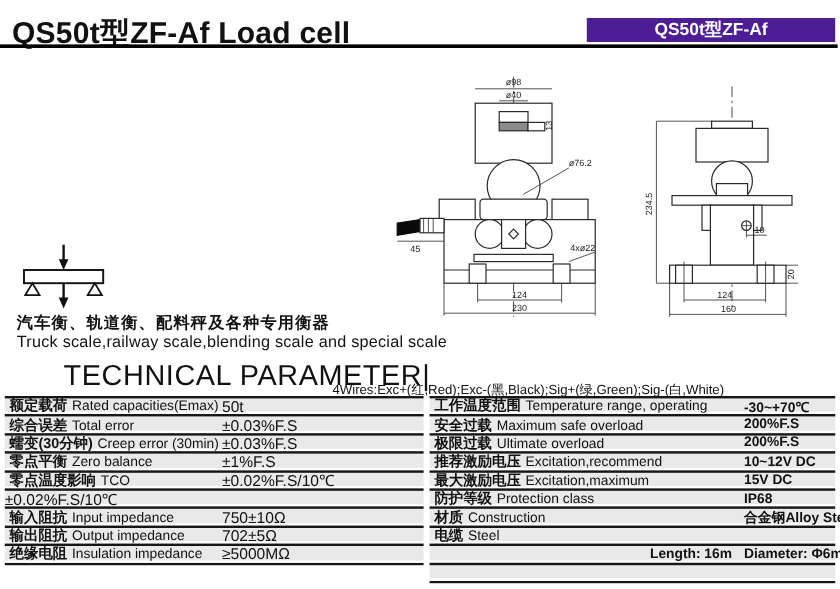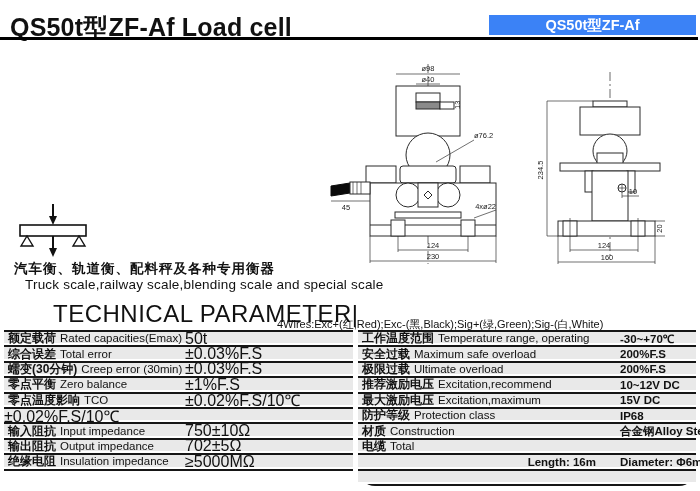--- a/index.html
+++ b/index.html
@@ -2,56 +2,56 @@
 <html><head>
 <meta charset="utf-8">
 <style>
   html,body{margin:0;padding:0;}
   body{
     width:700px;height:491px;background:#ffffff;position:relative;overflow:hidden;
     font-family:"Liberation Sans", sans-serif;color:#111;
   }
   
   .header-title{position:absolute;left:10px;top:11px;font-size:25px;font-weight:bold;letter-spacing:0.2px;}
-  .model-badge{position:absolute;left:489px;top:15px;width:207px;height:20px;background:#3b82f6;
+  .model-badge{position:absolute;left:489px;top:15px;width:207px;height:20px;background:#4c1d95;
     color:#fff;font-weight:bold;font-size:14.5px;text-align:center;line-height:20px;}
   .header-rule{position:absolute;left:0;top:37px;width:698px;height:2.5px;background:#000;}
 
   
   .drawing{position:absolute;}
   .drawing svg{display:block;}
   .dim{font-size:7.5px;fill:#1c1c1c;font-family:"Liberation Sans",sans-serif;}
   .ln{stroke:#2a2a2a;stroke-width:1;fill:none;}
   .lnf{stroke:#2a2a2a;stroke-width:1;fill:#ffffff;}
   .cl{stroke:#444;stroke-width:0.8;fill:none;stroke-dasharray:9 3 2 3;}
   .thin{stroke:#333;stroke-width:0.7;fill:none;}
 
   
   .app-icon{position:absolute;left:14px;top:202px;}
   .app-zh{position:absolute;left:14px;top:260px;font-size:13.5px;font-weight:600;letter-spacing:1px;}
-  .app-en{position:absolute;left:14px;top:277px;font-size:13.5px;letter-spacing:0.2px;margin-left:11px;}
+  .app-en{position:absolute;left:14px;top:277px;font-size:13.5px;letter-spacing:0.2px;}
 
   
   .tp-heading{position:absolute;left:5px;top:300px;font-size:24px;font-weight:400;letter-spacing:0.5px;margin-left:48px;}
   .tp-note{position:absolute;left:277px;top:317px;font-size:11px;letter-spacing:0;}
 
   
   .param-table{position:absolute;left:4px;top:330px;width:692px;height:156px;}
   .half{position:absolute;top:0;border-bottom:2px solid #161616;}
   .half-left{left:0;width:349px;}
-  .half-right{left:354px;width:338px;border-radius:17px;}
+  .half-right{left:354px;width:338px;}
   .p-row{height:15.4px;border-top:2px solid #161616;background:#e9e9e9;
     box-shadow:inset 0 -2px 0 #ffffff;display:flex;align-items:center;box-sizing:border-box;}
   .p-label{display:flex;align-items:baseline;gap:4px;padding-left:4px;box-sizing:border-box;flex:none;overflow:hidden;white-space:nowrap;}
   .half-left .p-label{width:181px;}
   .half-right .p-label{width:262px;}
-  .p-label.align-right{justify-content:flex-end;padding-right:24px;}
+  .p-label.align-right{justify-content:flex-end;padding-right:10px;}
   .zh{font-size:12px;font-weight:bold;}
   .en{font-size:11.5px;}
-  .p-value{font-size:16px;white-space:nowrap;}
+  .p-value{font-size:13px;white-space:nowrap;}
   .half-right .p-value{font-weight:bold;font-size:11.5px;}
   .half-right .p-label .en{font-weight:normal;}
   .p-label.align-right .en{font-weight:bold;}
 </style>
 </head>
 <body>
 
 <div class="header-title">QS50t型ZF-Af Load cell</div>
 <div class="model-badge">QS50t型ZF-Af</div>
 <div class="header-rule"></div>
@@ -291,21 +291,21 @@
       <div class="p-row">
         <div class="p-label">
           <span class="zh">材质</span>
           <span class="en">Construction</span>
         </div>
         <div class="p-value">合金钢Alloy Steel</div>
       </div>
       <div class="p-row">
         <div class="p-label">
           <span class="zh">电缆</span>
-          <span class="en">Total</span>
+          <span class="en">Steel</span>
         </div>
         <div class="p-value"></div>
       </div>
       <div class="p-row">
         <div class="p-label align-right">
           <span class="zh"></span>
           <span class="en">Length: 16m</span>
         </div>
         <div class="p-value">Diameter: Φ6mm</div>
       </div>

